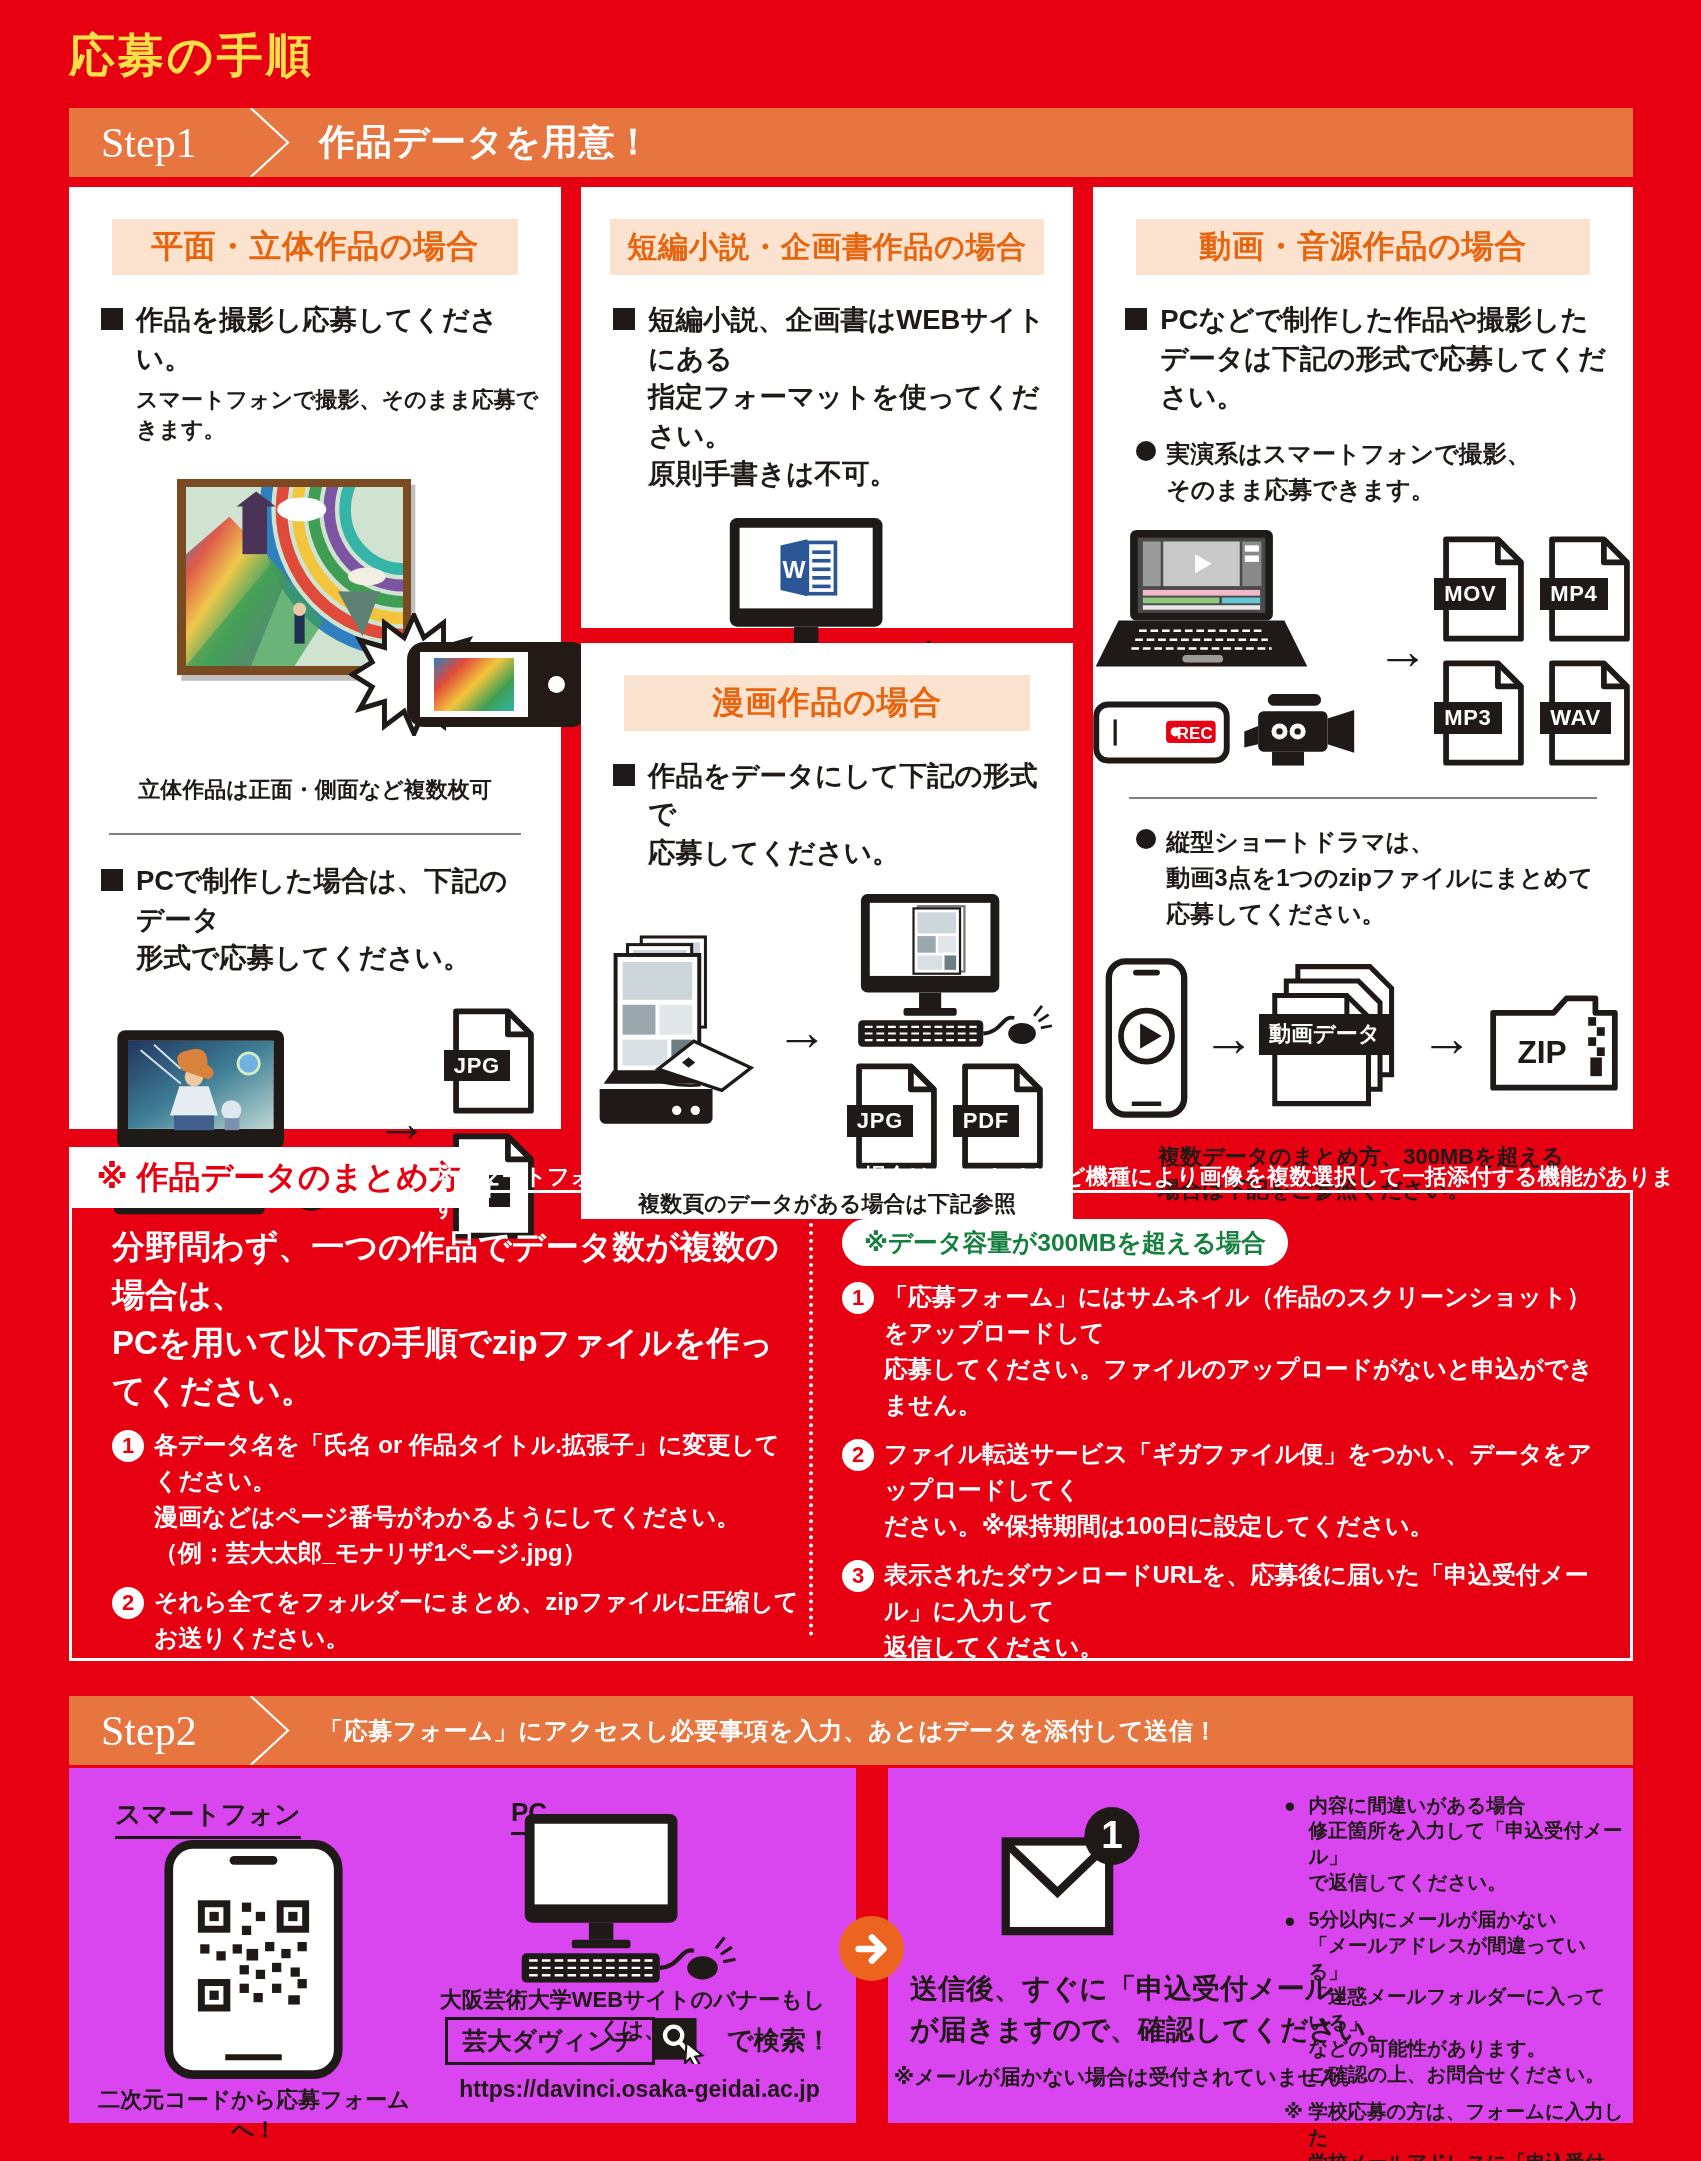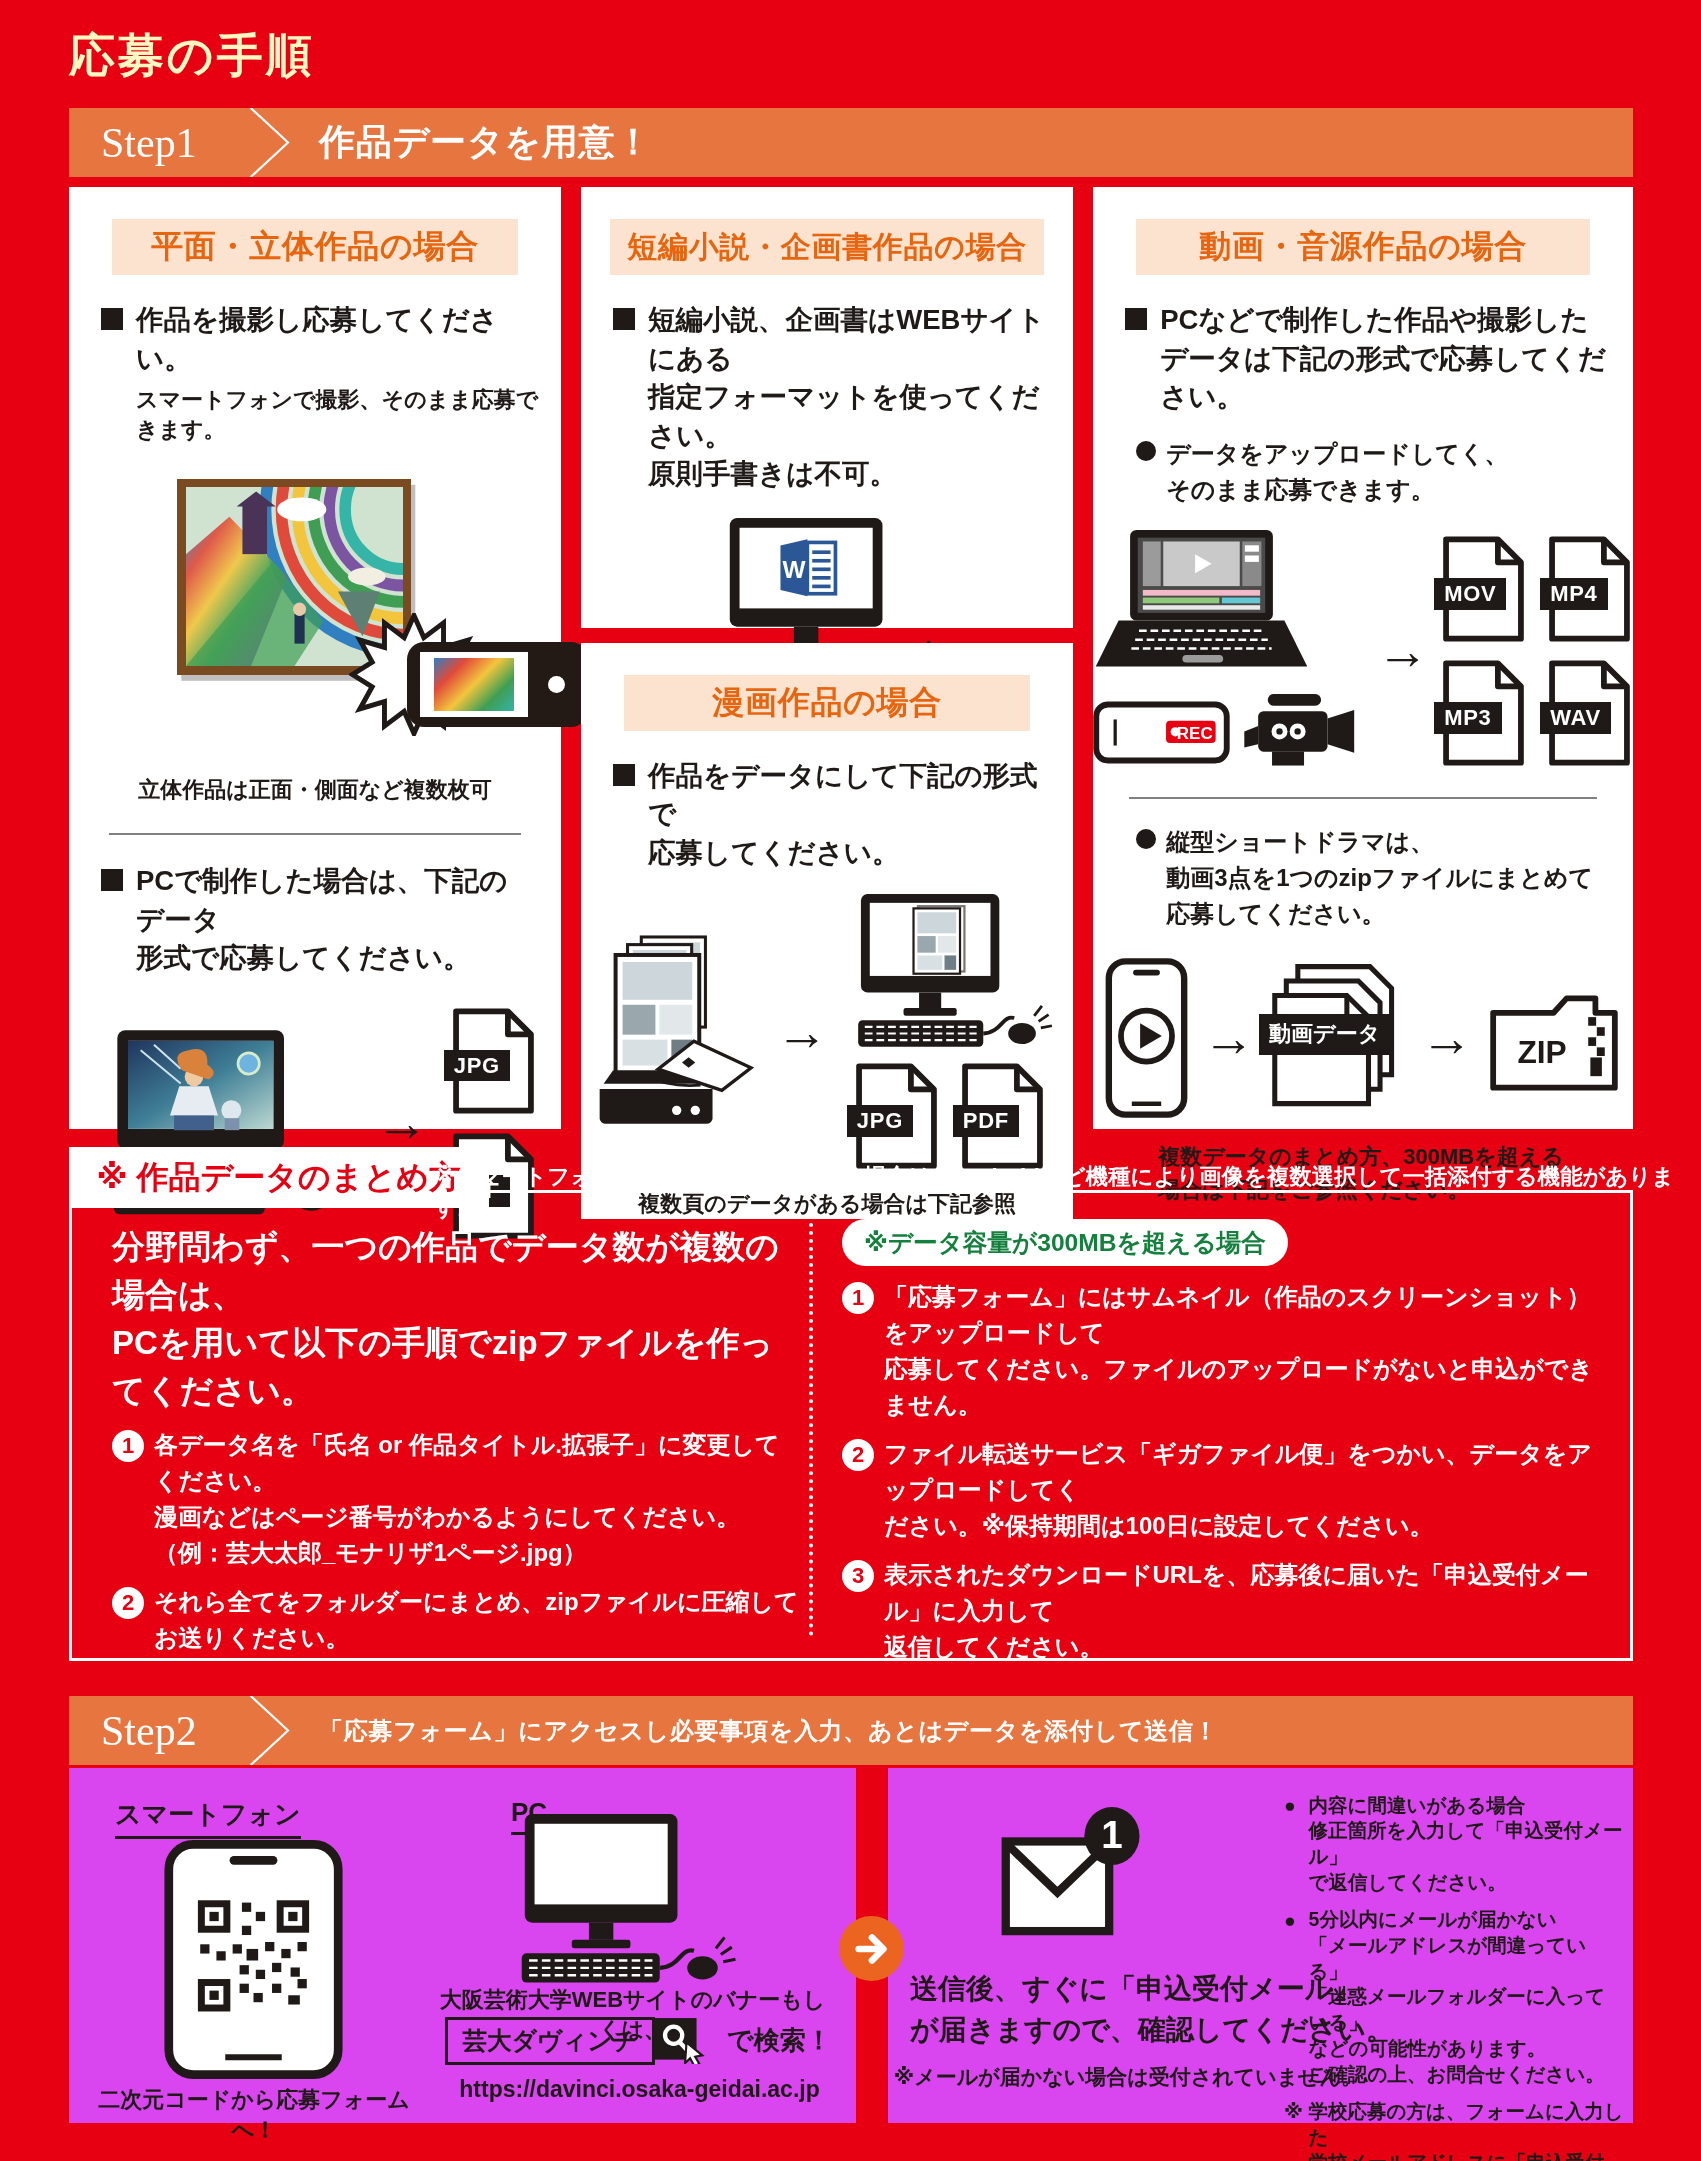--- a/index.html
+++ b/index.html
@@ -1,20 +1,20 @@
 <!DOCTYPE html>
 <html style="font-size:11.6px"><head>
 <meta charset="utf-8">
 <style>
   html,body{margin:0;padding:0;background:#555;}
   .page{position:relative;width:1701px;height:2161px;background:#e60012;overflow:hidden;
         font-family:"Liberation Sans","DejaVu Sans",sans-serif;color:#1f1a17;}
   .serif{font-family:"Liberation Serif","DejaVu Serif",serif;}
   
-  .page-title{position:absolute;left:69px;top:24.6px;color:#fef9c3;font-size:46px;font-weight:bold;letter-spacing:2.9px;}
+  .page-title{position:absolute;left:69px;top:24.6px;color:#fde047;font-size:46px;font-weight:bold;letter-spacing:2.9px;}
   .step-band{position:absolute;left:69px;width:1564px;height:69px;background:#e67540;display:flex;align-items:center;}
   .band1{top:108px;} .band2{top:1696px;}
   .step-label{color:#fff;font-size:42px;padding-left:32px;width:145px;}
   .chev{flex:0 0 51px;height:69px;}
   .band-title{color:#fff;font-size:36px;font-weight:bold;letter-spacing:0.7px;margin-left:22px;}
   
   .cards-row{position:absolute;left:69px;top:187px;width:1564px;height:942px;display:flex;gap:20px;}
   .col{flex:1;display:flex;flex-direction:column;gap:14.5px;}
   .card{background:#fff;position:relative;}
   .card.full{height:100%;}
@@ -299,21 +299,21 @@
 
     <div class="col">
         <div class="card full">
       <div class="pill">動画・音源作品の場合</div>
       <div class="bullet">
         <span class="sq"></span>
         <span class="btxt"><span>PCなどで制作した作品や撮影した</span><br><span>データは下記の形式で応募してください。</span></span>
       </div>
       <div class="dotrow">
         <span class="dot"></span>
-        <span class="ntxt"><span>データをアップロードしてく、</span><br><span>そのまま応募できます。</span></span>
+        <span class="ntxt"><span>実演系はスマートフォンで撮影、</span><br><span>そのまま応募できます。</span></span>
       </div>
       <div class="fig-row" style="gap:11.6px;margin-top:22px;">
         <div>
           <svg viewBox="0 0 340 240" width="217" height="153">
             <rect x="58" y="0" width="224" height="142" rx="10" fill="#1f1a17"></rect>
             <rect x="70" y="12" width="200" height="118" fill="#4a4a4a"></rect>
             <rect x="78" y="18" width="28" height="70" fill="#9b9b9b"></rect>
             <rect x="110" y="18" width="120" height="70" fill="#c9c9c9"></rect>
             <path d="M160,38 l26,15 -26,15 z" fill="#fff"></path>
             <rect x="234" y="18" width="30" height="70" fill="#8a8a8a"></rect>

